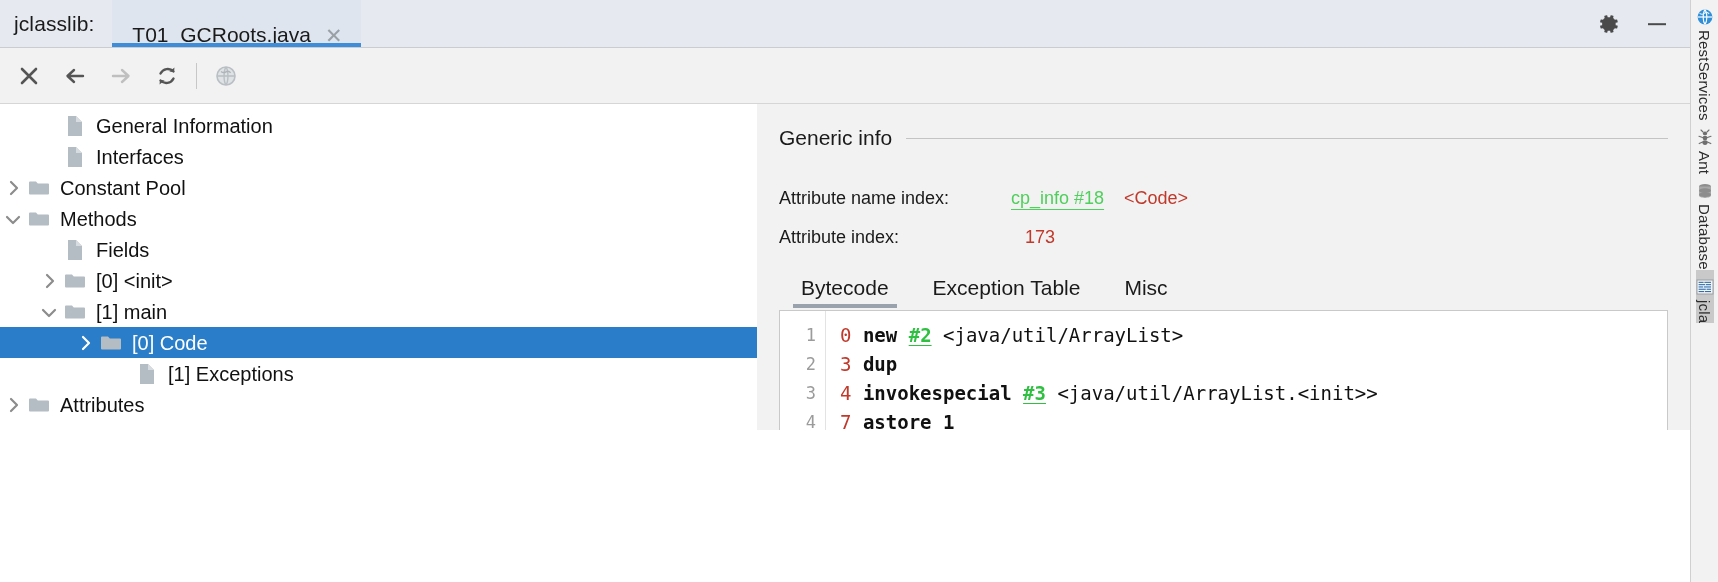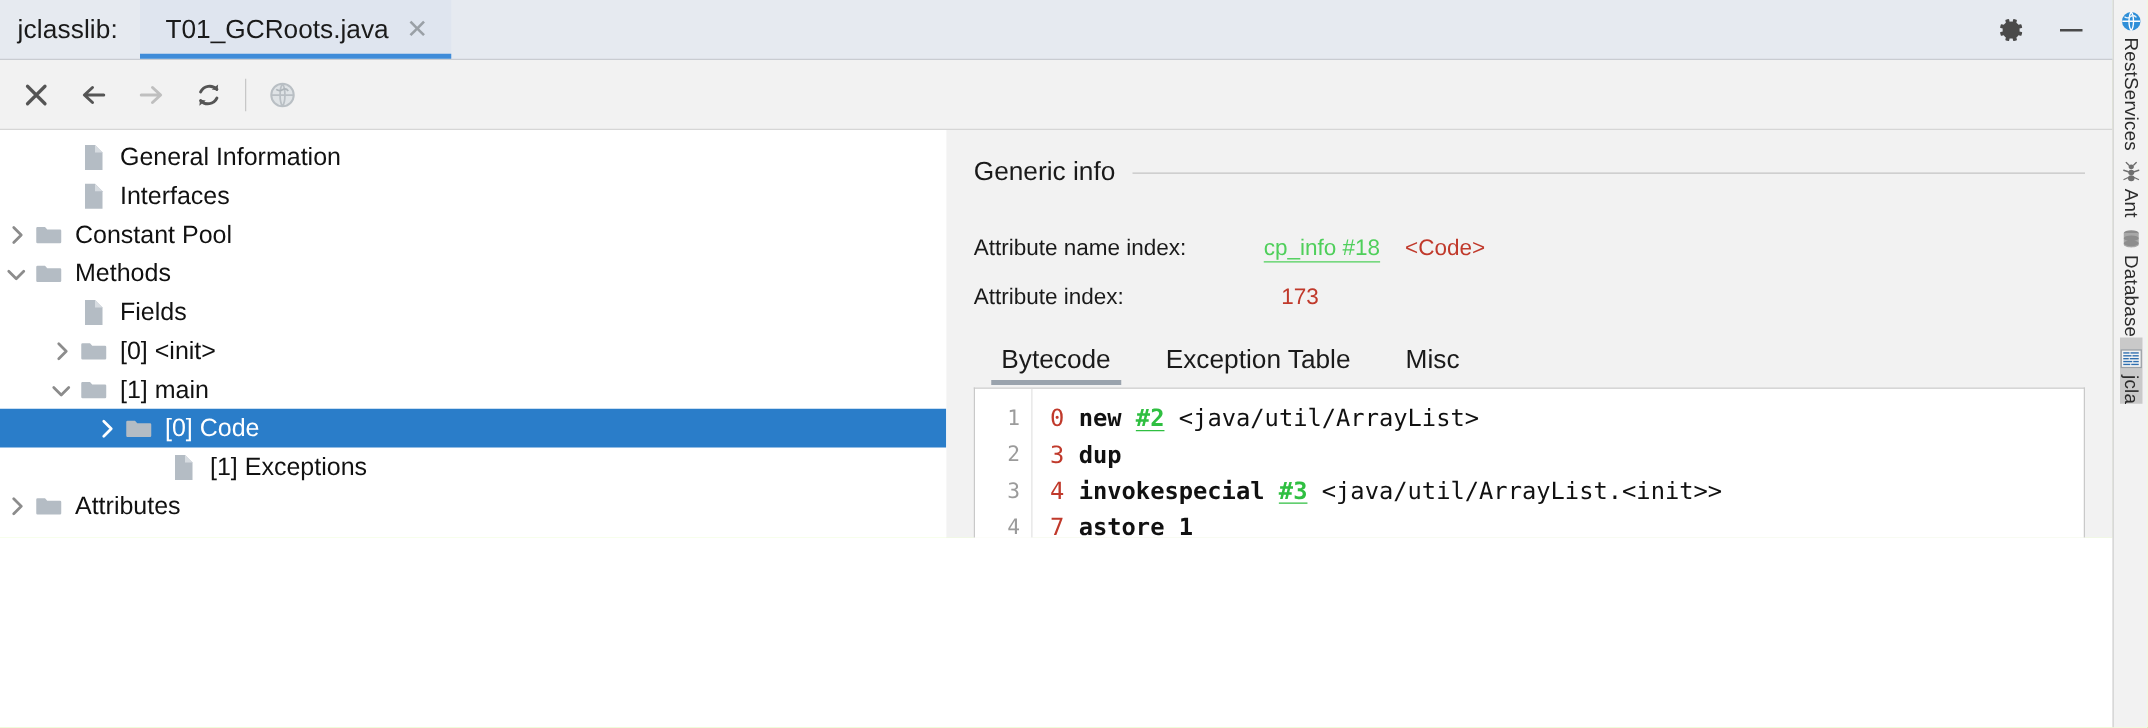--- a/index.html
+++ b/index.html
@@ -5,36 +5,36 @@
   * { box-sizing: border-box; margin: 0; padding: 0; }
   html, body {
     width: 1718px; height: 582px;
     font-family: "Liberation Sans", sans-serif;
     background: #ffffff;
     overflow: hidden;
   }
   #app { position: relative; width: 1718px; height: 582px; display: flex; }
 
   
-  #main-col { width: 1690px; height: 430px; display: flex; flex-direction: column; background:#bef264; }
+  #main-col { width: 1690px; height: 430px; display: flex; flex-direction: column; background:#ec4899; }
 
   
   #tw-header {
     height: 48px; min-height:48px; background: #e6eaf0;
     display: flex; align-items: stretch; position: relative;
     border-bottom: 1px solid #c9ccd1;
   }
   #tw-title {
     display:flex; align-items:center;
     padding: 0 18px 0 14px;
     font-size: 21px; color: #1a1a1a; letter-spacing: .1px;
   }
   .editor-tab {
     position: relative;
-    display: flex; align-items: center; gap: 14px;
+    display: flex; align-items: flex-end; gap: 14px;
     padding: 0 18px 0 20px;
     background: #dfe5ef;
     font-size: 21px; color: #1a1a1a;
     cursor: default;
   }
   .editor-tab.active::after {
     content:""; position:absolute; left:0; right:0; bottom:0; height:4px; background:#3f8cd9;
   }
   .tab-close {
     font-size: 21px; color: #9aa0a6; line-height: 1;

